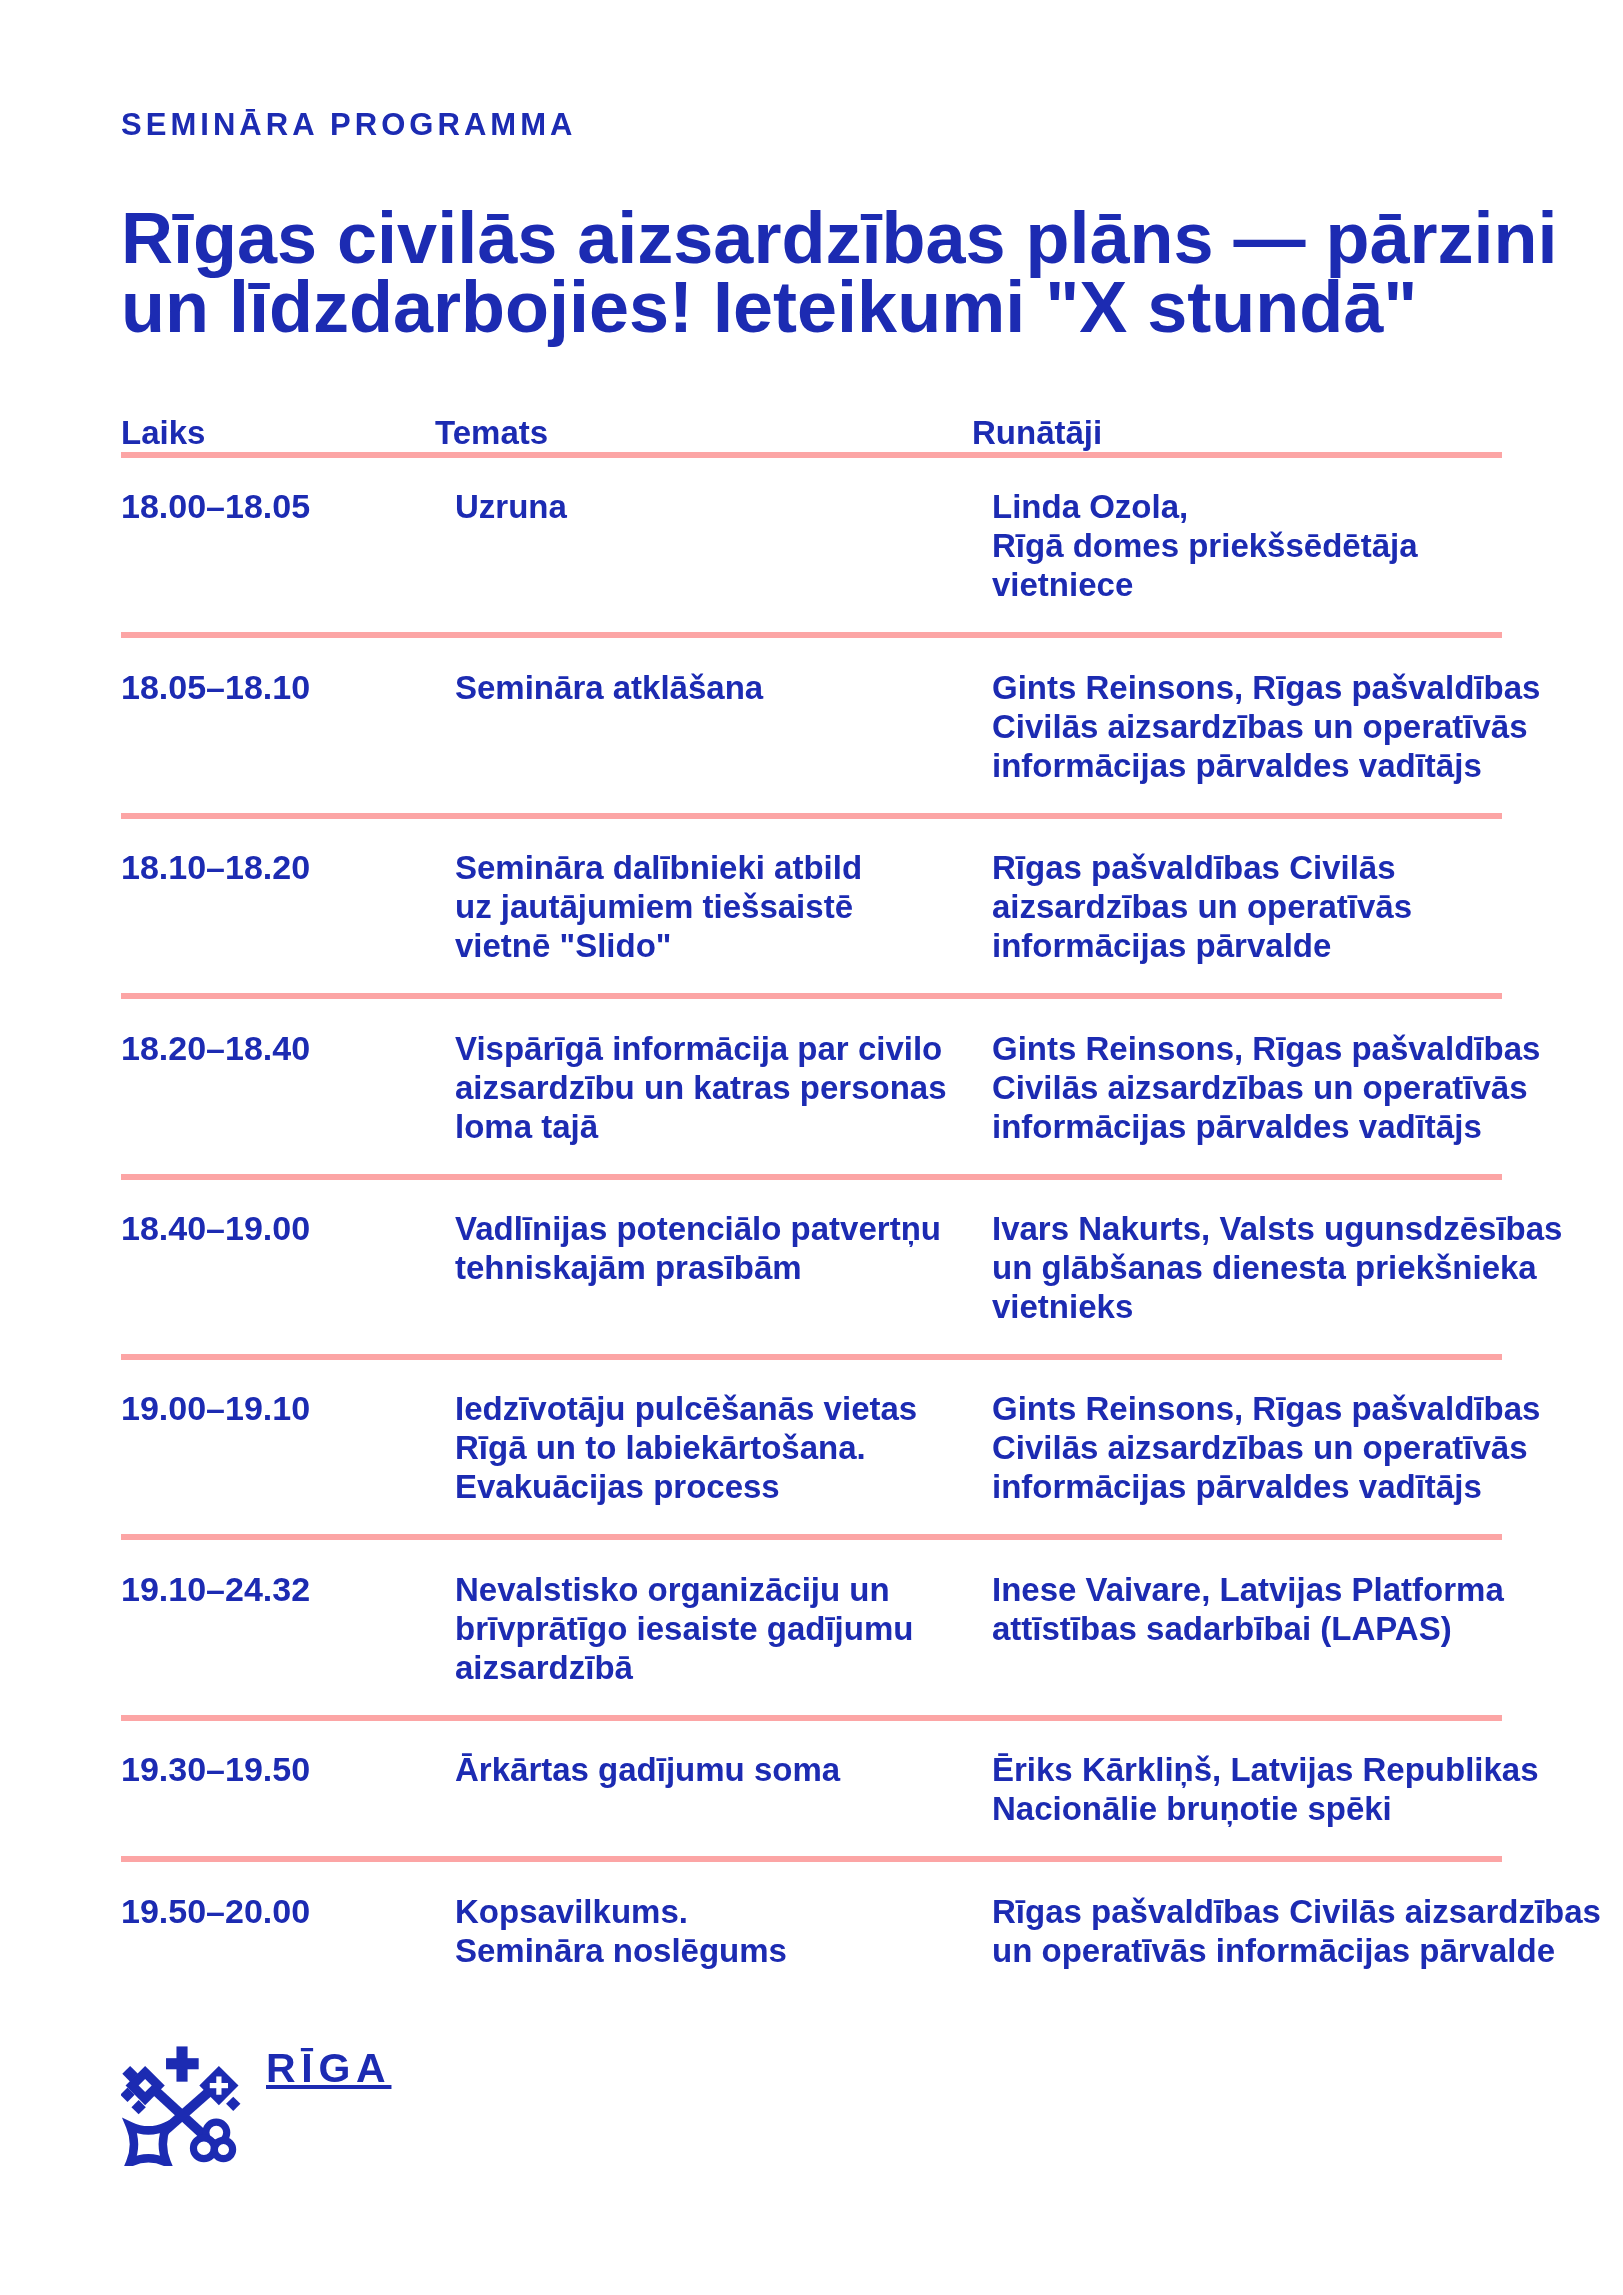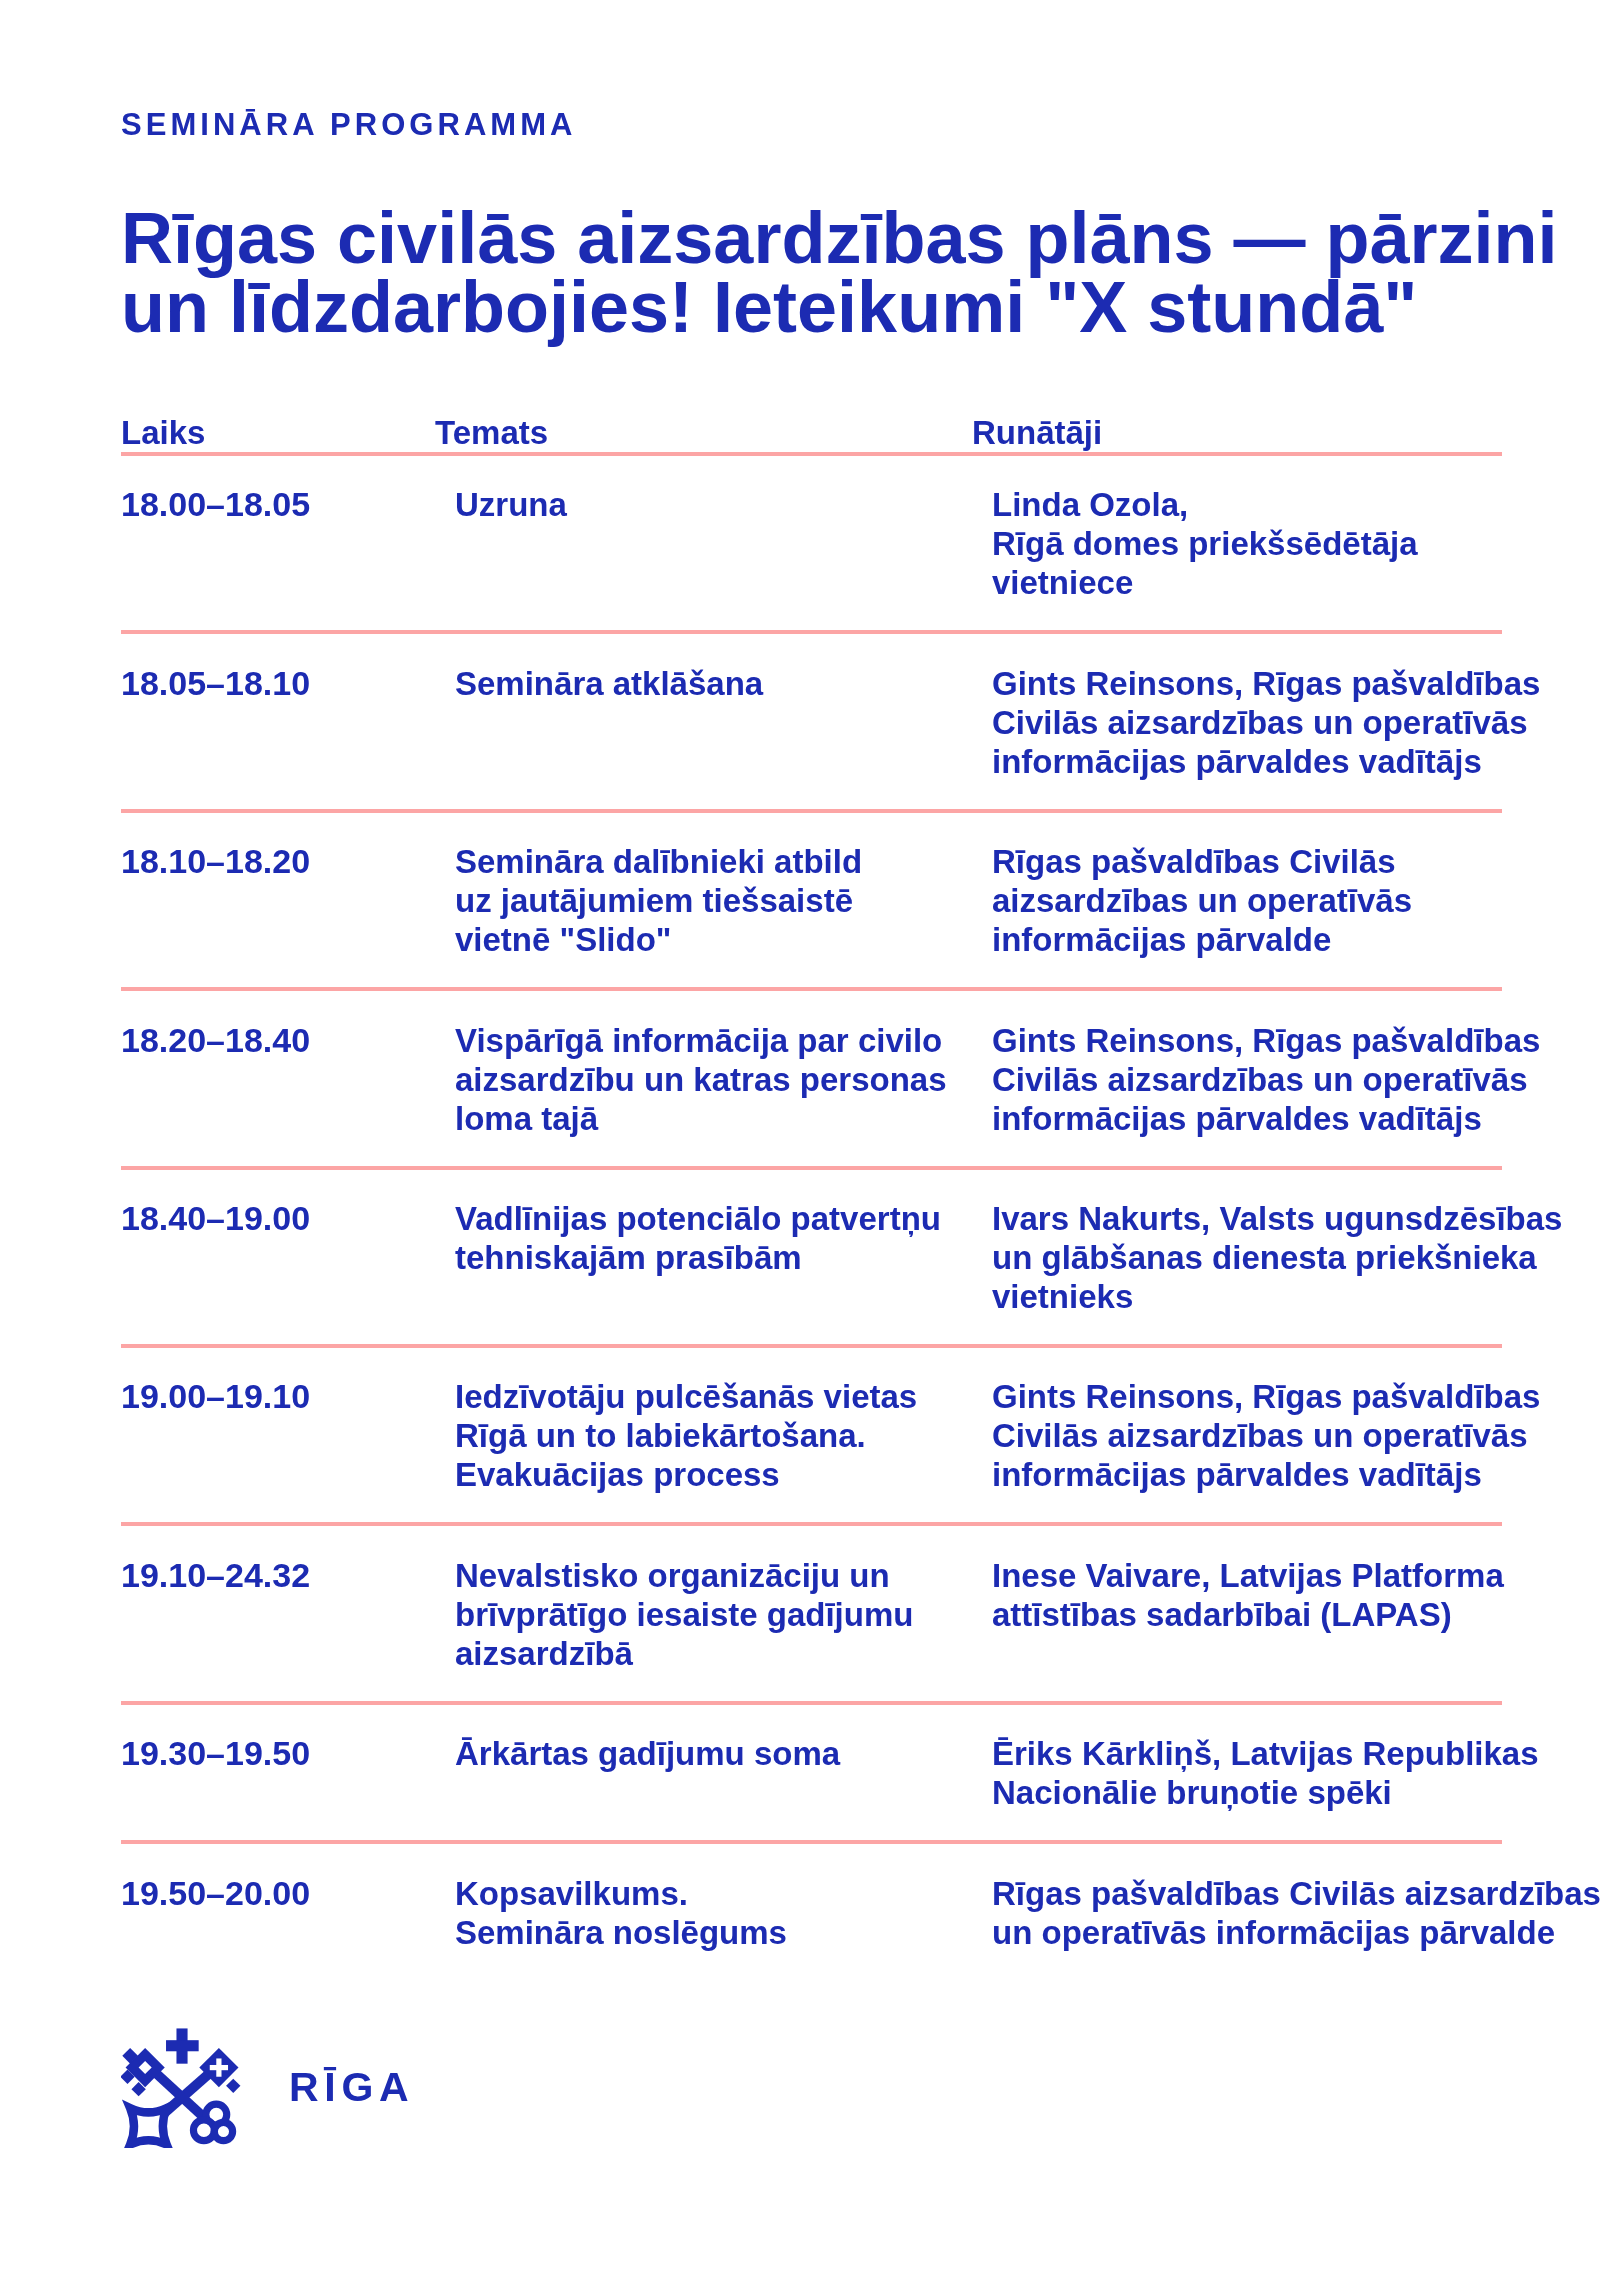--- a/index.html
+++ b/index.html
@@ -43,41 +43,42 @@
   }
   .header-row {
   }
   .header-row .cell {
     font-size: 33px;
     font-weight: 700;
     line-height: 38px;
     white-space: pre;
   }
   .data-row {
-    border-top: 4px solid #fca5a5;
+    border-top: 6px solid #fca5a5;
     padding: 29.4px 0 28px 0;
   }
   .cell {
     font-size: 33px;
     line-height: 39px;
     white-space: pre;
   }
   .cell.time {
     font-weight: 700;
     font-size: 34px;
   }
   .cell.topic, .cell.speakers {
     font-weight: 700;
     margin-left: 20px;
   }
   .footer {
     margin-top: 47px;
     display: flex;
-    align-items: center;
-    gap: 44px;
+    align-items: flex-start;
+    gap: 21px;
+    text-decoration: underline;
   }
   .logo-mark { width: 124px; height: 121px; display: block; }
   .logo-text {
     font-size: 41px;
     font-weight: 700;
     letter-spacing: 0.14em;
     white-space: pre;
   }
 </style>
 </head>

